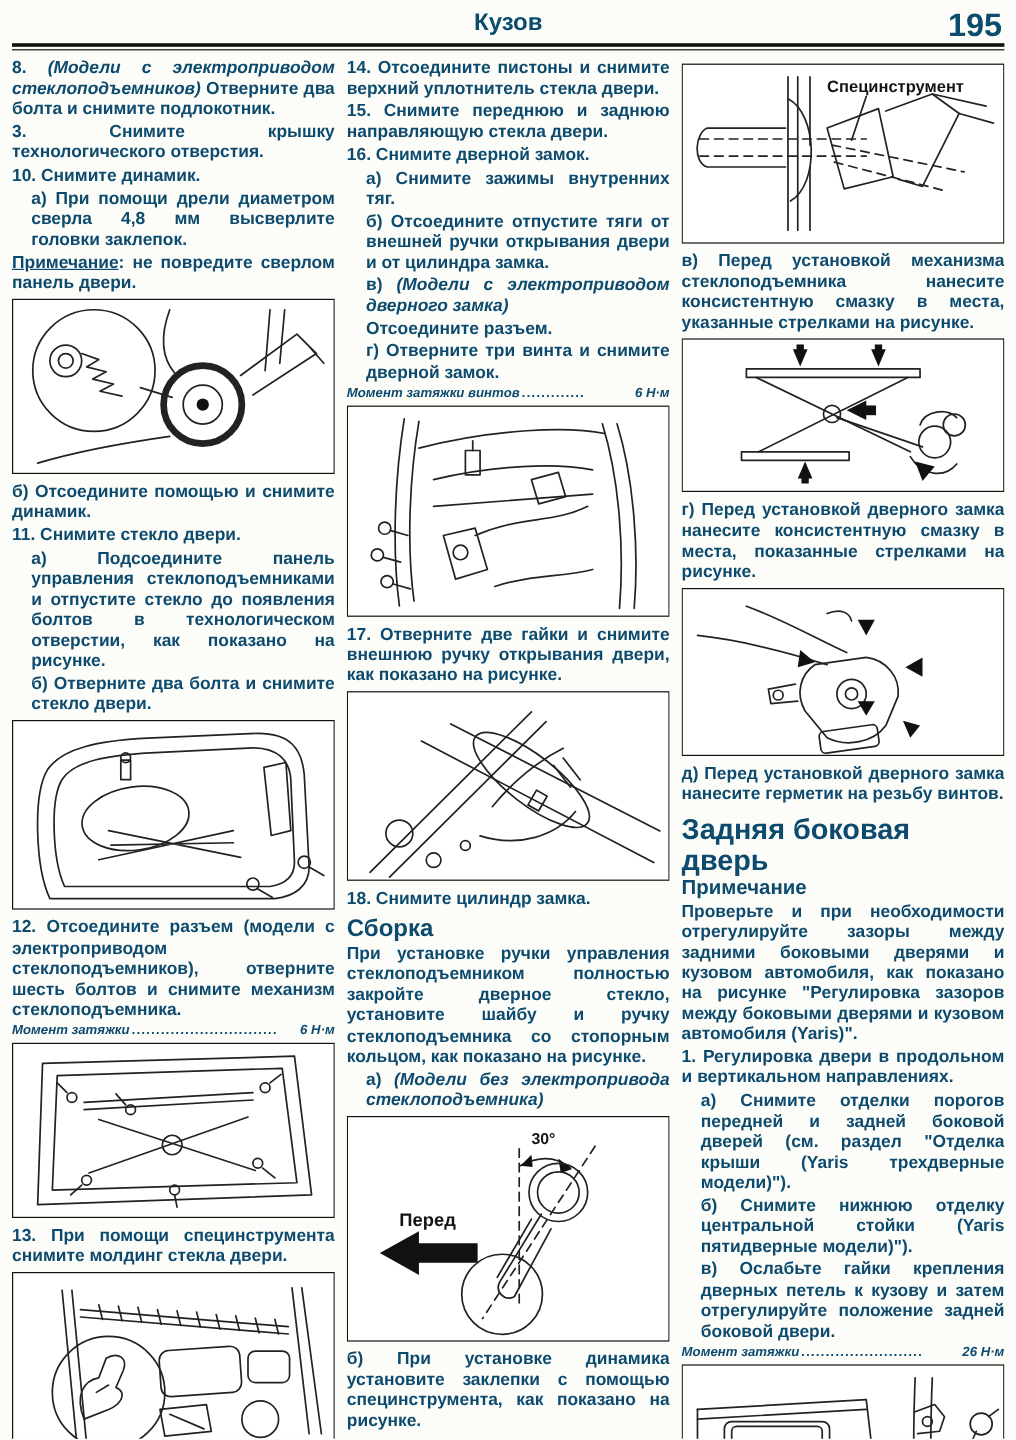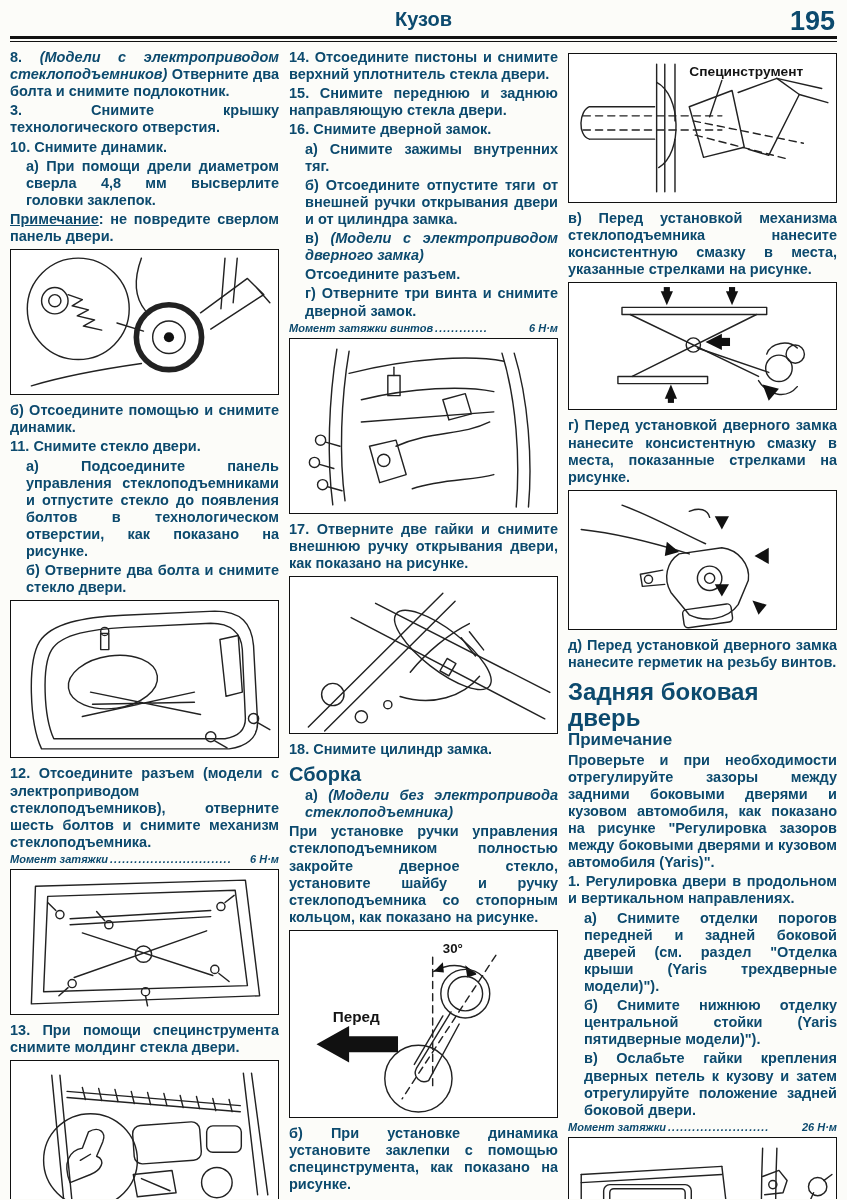--- a/index.html
+++ b/index.html
@@ -190,22 +190,22 @@
           <circle class="ln" cx="70" cy="138" r="6"></circle>
           <circle class="ln" cx="96" cy="126" r="4"></circle>
           <rect class="ln" x="150" y="82" width="10" height="14" transform="rotate(30 155 89)"></rect>
           <path class="ln" d="M108 118 C140 128 170 118 186 98"></path>
           <path class="ln" d="M168 60 l14 18 M176 54 l14 18"></path>
         </svg>
       </figure>
 
       <p class="t">18. Снимите цилиндр замка.</p>
       <h2 class="sec">Сборка</h2>
+      <p class="t">При установке ручки управления стеклоподъемником полностью закройте дверное стекло, установите шайбу и ручку стеклоподъемника со стопорным кольцом, как показано на рисунке.</p>
       <p class="t sub"><span>а)</span> <span class="it">(Модели без электропривода стеклоподъемника)</span></p>
-      <p class="t">При установке ручки управления стеклоподъемником полностью закройте дверное стекло, установите шайбу и ручку стеклоподъемника со стопорным кольцом, как показано на рисунке.</p>
 
       <figure class="fig f7">
         <svg viewBox="0 0 262 184" preserveAspectRatio="none">
           <path class="ln dash" d="M140 26 V158"></path>
           <path class="ln dash" d="M202 24 L110 166"></path>
           <path class="ln" d="M141 40 C156 32 170 32 182 42"></path>
           <polygon class="blk" points="141,40 150,31 151,41"></polygon>
           <polygon class="blk" points="183,43 172,34 174,46"></polygon>
           <text x="150" y="22" font-size="13">30°</text>
           <circle class="ln" cx="172" cy="62" r="24"></circle>

